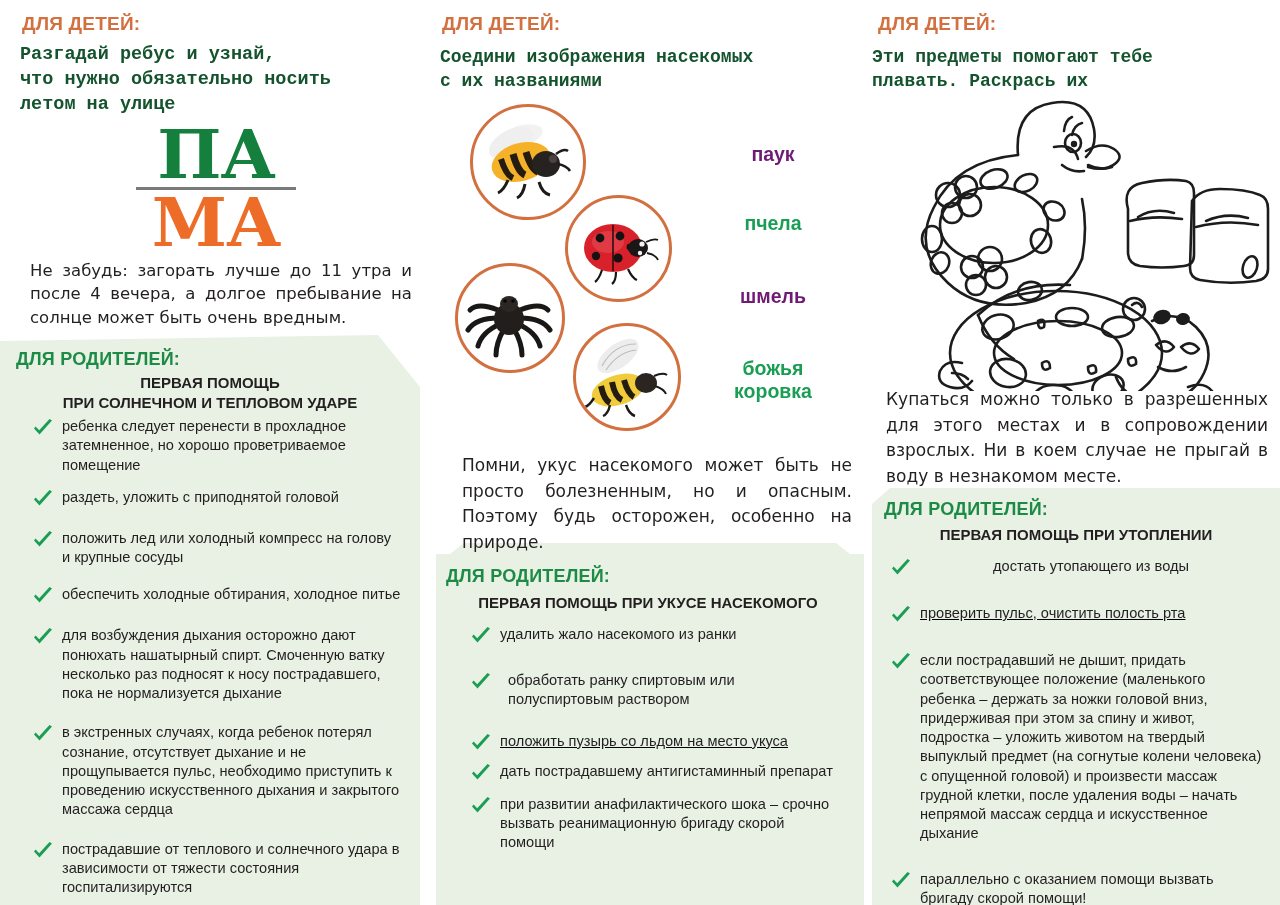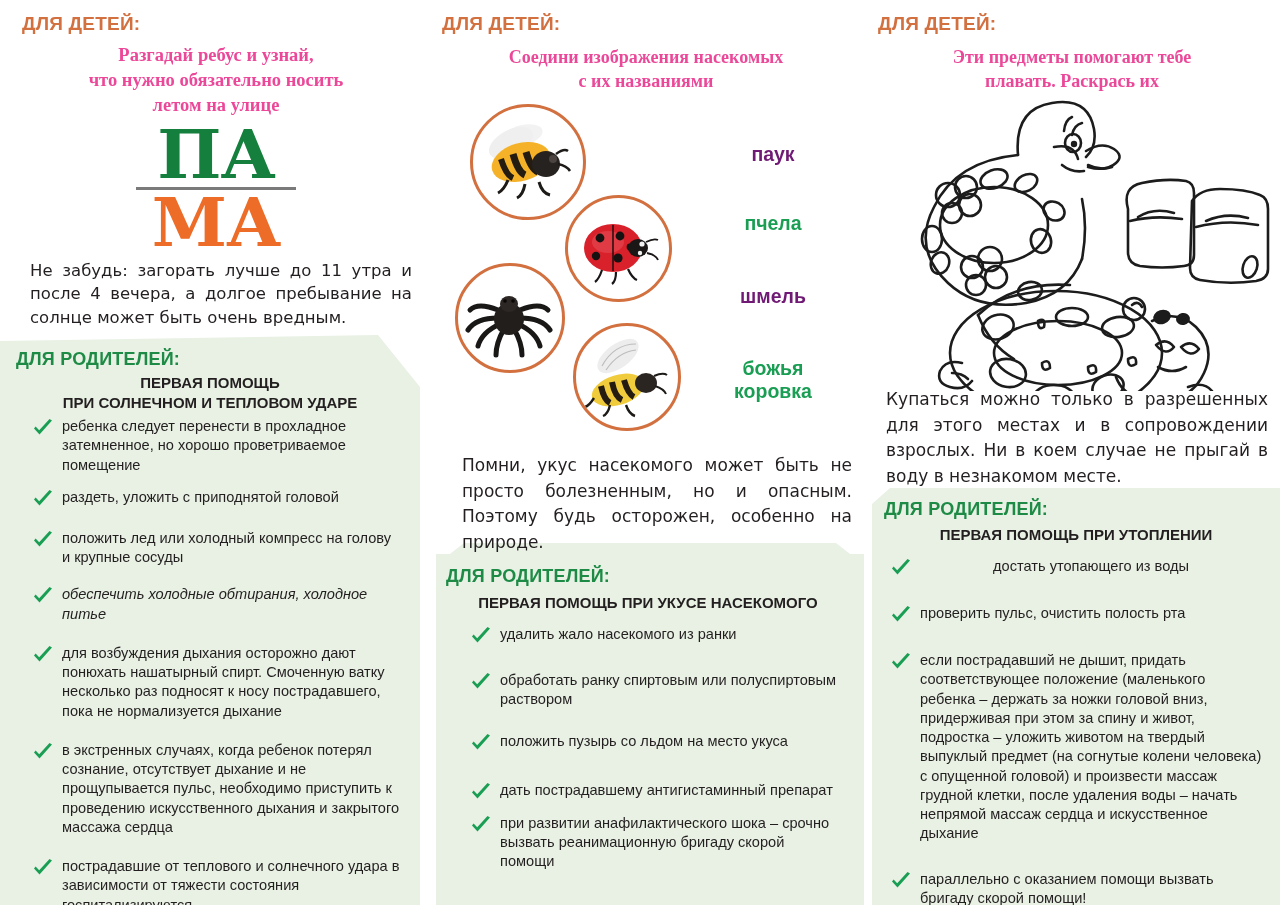--- a/index.html
+++ b/index.html
@@ -64,26 +64,26 @@
     font-size:15px;
     color:#231f20;
     text-align:center;
     line-height:1.35;
     z-index:3;
   }
 
   
   .kid-intro{
     position:absolute;
-    font-family:Liberation Serif, serif;
+    font-family:Liberation Mono, monospace;
     font-weight:bold;
     font-size:18.5px;
     line-height:1.34;
-    color:#ec4899;
-    text-align:center;
+    color:#14532d;
+    text-align:left;
     z-index:3;
   }
   .kid-body{
     position:absolute;
     font-family:"DejaVu Sans", sans-serif;
     font-size:16.5px;
     line-height:1.42;
     color:#231f20;
     z-index:3;
   }
@@ -220,21 +220,21 @@
         <span class="btext">раздеть, уложить с приподнятой головой</span>
       </div>
       <div class="bitem" style="margin-bottom:18px;">
         <span class="bcheck">
             <svg viewBox="0 0 22 20">
               <path d="M2 10.5 L7.5 16.5 L20 2.5 L17.5 1 L7.2 12.2 L3.6 8.4 Z" fill="#1a9e54"></path>
             </svg>
           </span>
         <span class="btext">положить лед или холодный компресс на голову и крупные сосуды</span>
       </div>
-      <div class="bitem" style="margin-bottom:20px;font-style:italic;">
+      <div class="bitem" style="margin-bottom:20px;">
         <span class="bcheck">
             <svg viewBox="0 0 22 20">
               <path d="M2 10.5 L7.5 16.5 L20 2.5 L17.5 1 L7.2 12.2 L3.6 8.4 Z" fill="#1a9e54"></path>
             </svg>
           </span>
         <span class="btext">обеспечить холодные обтирания, холодное питье</span>
       </div>
       <div class="bitem" style="margin-bottom:20px;">
         <span class="bcheck">
             <svg viewBox="0 0 22 20">
@@ -368,29 +368,29 @@
 
     <div class="blist" style="left:38px;top:620px;width:370px;">
       <div class="bitem" style="margin-bottom:25px;justify-content:space-between;">
         <span class="bcheck">
             <svg viewBox="0 0 22 20">
               <path d="M2 10.5 L7.5 16.5 L20 2.5 L17.5 1 L7.2 12.2 L3.6 8.4 Z" fill="#1a9e54"></path>
             </svg>
           </span>
         <span class="btext">удалить жало насекомого из ранки</span>
       </div>
-      <div class="bitem" style="margin-bottom:22px;">
+      <div class="bitem" style="margin-bottom:22px;gap:8px;">
         <span class="bcheck">
             <svg viewBox="0 0 22 20">
               <path d="M2 10.5 L7.5 16.5 L20 2.5 L17.5 1 L7.2 12.2 L3.6 8.4 Z" fill="#1a9e54"></path>
             </svg>
           </span>
         <span class="btext">обработать ранку спиртовым или полуспиртовым раствором</span>
       </div>
-      <div class="bitem" style="margin-bottom:28px;">
+      <div class="bitem" style="margin-bottom:9px;text-decoration:underline;">
         <span class="bcheck">
             <svg viewBox="0 0 22 20">
               <path d="M2 10.5 L7.5 16.5 L20 2.5 L17.5 1 L7.2 12.2 L3.6 8.4 Z" fill="#1a9e54"></path>
             </svg>
           </span>
         <span class="btext">положить пузырь со льдом на место укуса</span>
       </div>
       <div class="bitem" style="margin-bottom:12px;">
         <span class="bcheck">
             <svg viewBox="0 0 22 20">
@@ -506,34 +506,34 @@
 
     <div class="blist" style="left:26px;top:552px;width:372px;">
       <div class="bitem" style="margin-bottom:26px;text-align:center;">
         <span class="bcheck">
             <svg viewBox="0 0 22 20">
               <path d="M2 10.5 L7.5 16.5 L20 2.5 L17.5 1 L7.2 12.2 L3.6 8.4 Z" fill="#1a9e54"></path>
             </svg>
           </span>
         <span class="btext">достать утопающего из воды</span>
       </div>
+      <div class="bitem" style="margin-bottom:26px;text-decoration:underline;">
+        <span class="bcheck">
+            <svg viewBox="0 0 22 20">
+              <path d="M2 10.5 L7.5 16.5 L20 2.5 L17.5 1 L7.2 12.2 L3.6 8.4 Z" fill="#1a9e54"></path>
+            </svg>
+          </span>
+        <span class="btext">проверить пульс, очистить полость рта</span>
+      </div>
       <div class="bitem" style="margin-bottom:26px;">
         <span class="bcheck">
             <svg viewBox="0 0 22 20">
               <path d="M2 10.5 L7.5 16.5 L20 2.5 L17.5 1 L7.2 12.2 L3.6 8.4 Z" fill="#1a9e54"></path>
             </svg>
           </span>
-        <span class="btext">проверить пульс, очистить полость рта</span>
-      </div>
-      <div class="bitem" style="margin-bottom:26px;">
-        <span class="bcheck">
-            <svg viewBox="0 0 22 20">
-              <path d="M2 10.5 L7.5 16.5 L20 2.5 L17.5 1 L7.2 12.2 L3.6 8.4 Z" fill="#1a9e54"></path>
-            </svg>
-          </span>
         <span class="btext">если пострадавший не дышит, придать соответствующее положение (маленького ребенка – держать за ножки головой вниз, придерживая при этом за спину и живот, подростка – уложить животом на твердый выпуклый предмет (на согнутые колени человека) с опущенной головой) и произвести массаж грудной клетки, после удаления воды – начать непрямой массаж сердца и искусственное дыхание</span>
       </div>
       <div class="bitem">
         <span class="bcheck">
             <svg viewBox="0 0 22 20">
               <path d="M2 10.5 L7.5 16.5 L20 2.5 L17.5 1 L7.2 12.2 L3.6 8.4 Z" fill="#1a9e54"></path>
             </svg>
           </span>
         <span class="btext">параллельно с оказанием помощи вызвать бригаду скорой помощи!</span>
       </div>

